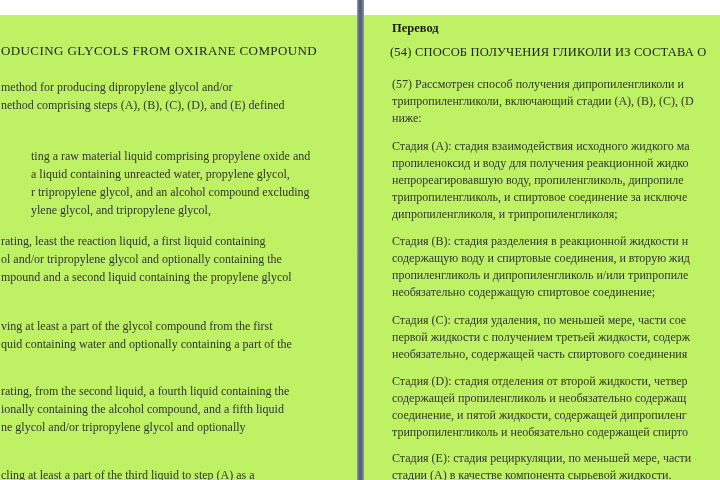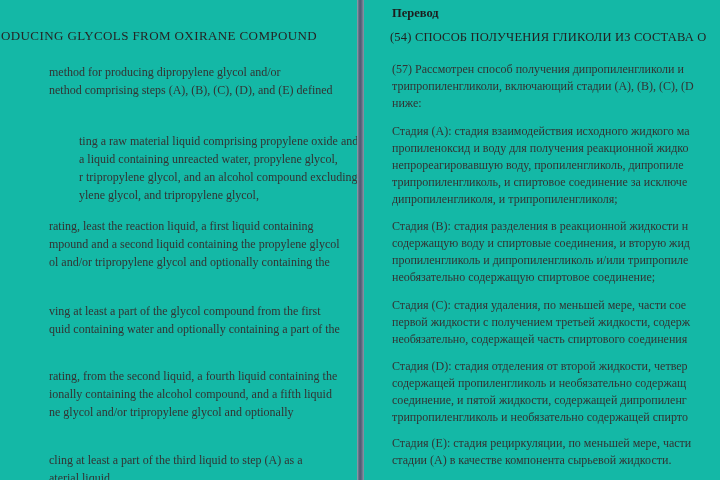--- a/index.html
+++ b/index.html
@@ -2,21 +2,21 @@
 <html><head>
 <meta charset="utf-8">
 <style>
   html,body{margin:0;padding:0;}
   body{
     width:720px;height:480px;position:relative;overflow:hidden;
     background:#ffffff;
     font-family:"Liberation Serif","DejaVu Serif",serif;
     color:#333333;
   }
-  .page{position:absolute;top:0;bottom:0;background:#14b8a6;overflow:hidden;}
+  .page{position:absolute;top:15px;bottom:0;background:#bef264;overflow:hidden;}
   .page-left{left:0;width:372px;}
   .page-right{left:364px;width:356px;}
   .divider{
     position:absolute;top:0;bottom:0;left:357px;width:7px;
     background:linear-gradient(to right,#9aa3b0 0%,#55647b 30%,#4f5e75 55%,#8b97a7 100%);
   }
   .doc-title{
     position:absolute;left:1px;top:28px;
     font-size:13px;letter-spacing:0.4px;color:#252525;
     white-space:nowrap;
@@ -28,43 +28,43 @@
   }
   .trans-title{
     position:absolute;left:26px;top:30px;
     font-size:12.5px;letter-spacing:0.2px;color:#222222;
     white-space:nowrap;
   }
   .para{position:absolute;white-space:nowrap;}
   .page-left .para{left:1px;right:0;}
   .page-right .para{left:28px;right:-40px;}
   .tl{font-size:12px;white-space:nowrap;}
-  .page-left .tl{height:18px;line-height:18px;margin-left:48px;}
+  .page-left .tl{height:18px;line-height:18px;}
   .page-right .tl{height:17px;line-height:17px;}
 </style>
 </head>
 <body>
 
 <div class="page page-left">
   <div class="doc-title">ODUCING GLYCOLS FROM OXIRANE COMPOUND</div>
   <div id="left-paras">
       <div class="para" style="top: 63px;">
         <div class="tl">method for producing dipropylene glycol and/or</div>
         <div class="tl">nethod comprising steps (A), (B), (C), (D), and (E) defined</div>
       </div>
       <div class="para" style="top: 132px; padding-left: 30px;">
         <div class="tl">ting a raw material liquid comprising propylene oxide and</div>
         <div class="tl">a liquid containing unreacted water, propylene glycol,</div>
         <div class="tl">r tripropylene glycol, and an alcohol compound excluding</div>
         <div class="tl">ylene glycol, and tripropylene glycol,</div>
       </div>
       <div class="para" style="top: 217px;">
         <div class="tl">rating, least the reaction liquid, a first liquid containing</div>
+        <div class="tl">ol and/or tripropylene glycol and optionally containing the</div>
         <div class="tl">mpound and a second liquid containing the propylene glycol</div>
-        <div class="tl">ol and/or tripropylene glycol and optionally containing the</div>
       </div>
       <div class="para" style="top: 302px;">
         <div class="tl">ving at least a part of the glycol compound from the first</div>
         <div class="tl">quid containing water and optionally containing a part of the</div>
       </div>
       <div class="para" style="top: 367px;">
         <div class="tl">rating, from the second liquid, a fourth liquid containing the</div>
         <div class="tl">ionally containing the alcohol compound, and a fifth liquid</div>
         <div class="tl">ne glycol and/or tripropylene glycol and optionally</div>
       </div>

